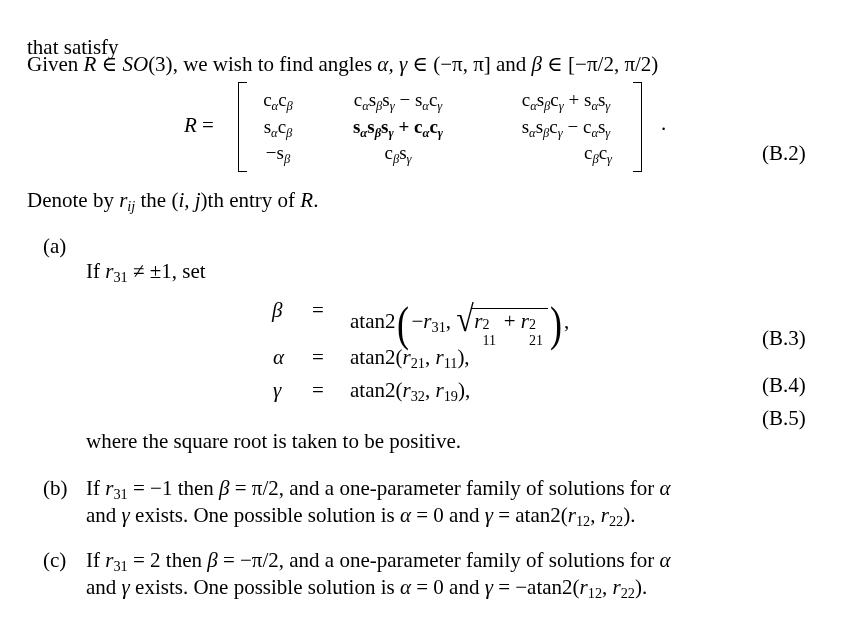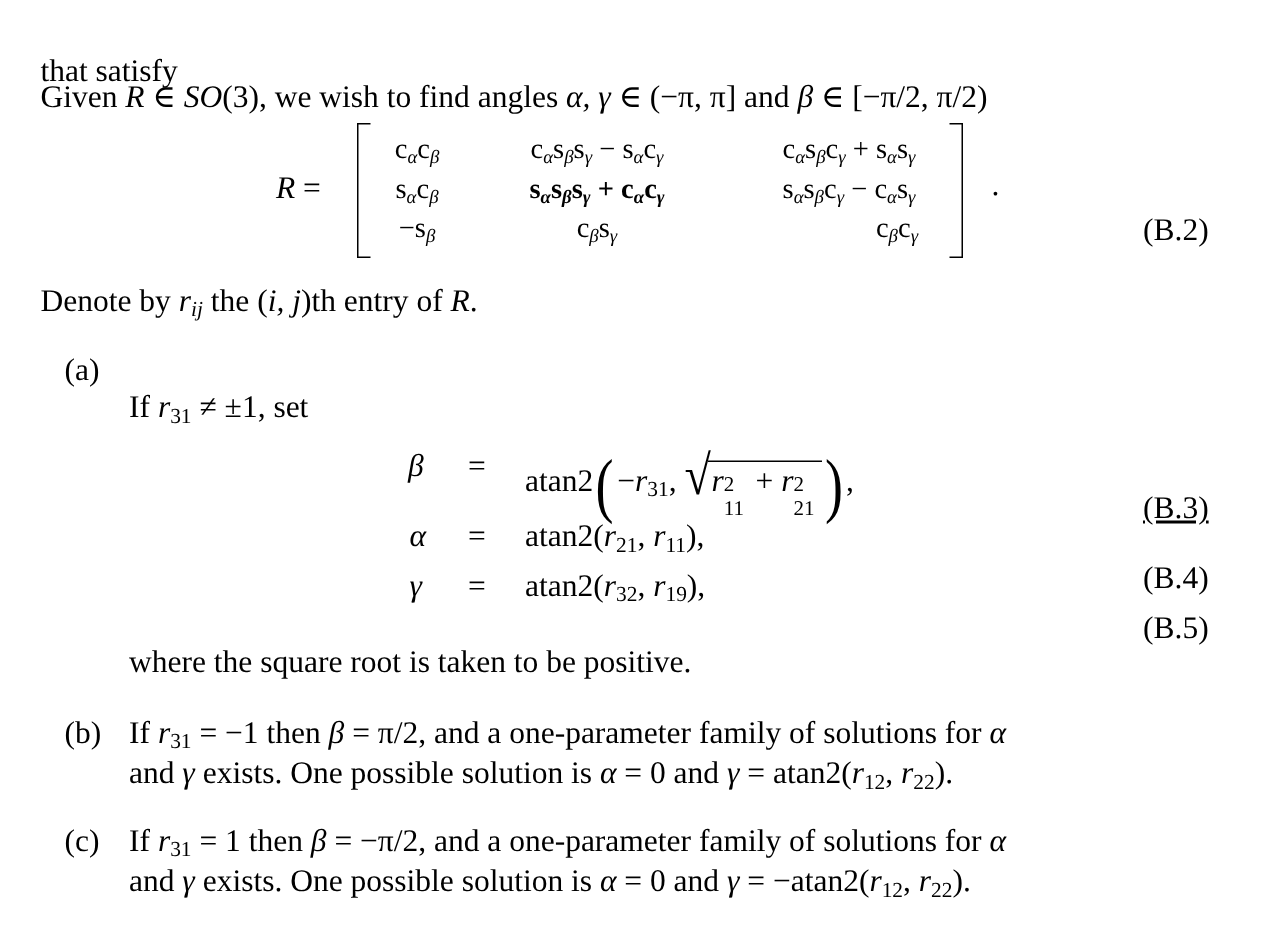--- a/index.html
+++ b/index.html
@@ -57,21 +57,21 @@
   <span>If </span><span class="m">r</span><sub>31</sub><span> ≠ ±1, set</span>
 </div>
 
 <div class="abs" style="left:272px; top:300px;">
   <span class="m">β</span>
 </div>
 <div class="abs" style="left:312px; top:300px;">=</div>
 <div class="abs" style="left:350px; top:300px;">
   <span>atan2</span><span class="bigparen">(</span><span>−</span><span class="m">r</span><sub>31</sub><span>, </span><span class="sqrt-wrap"><span class="sqrt-sign">√</span><span class="sqrt-body"><span class="m">r</span><span style="display:inline-block; position:relative; width:16px;"><span style="position:absolute; left:0; top:-10px; font-size:14px;">2</span><span style="position:absolute; left:0; top:6px; font-size:14px;">11</span></span><span> + </span><span class="m">r</span><span style="display:inline-block; position:relative; width:16px;"><span style="position:absolute; left:0; top:-10px; font-size:14px;">2</span><span style="position:absolute; left:0; top:6px; font-size:14px;">21</span></span></span></span><span class="bigparen">)</span><span>,</span>
 </div>
-<div class="eqno abs" style="left:762px; top:300px;text-decoration:underline;">(B.3)</div>
+<div class="eqno abs" style="left:762px; top:300px;">(B.3)</div>
 
 <div class="abs" style="left:273px; top:347px; font-style:italic;">α</div>
 <div class="abs" style="left:312px; top:347px;">=</div>
 <div class="abs" style="left:350px; top:347px;">
   <span>atan2(</span><span class="m">r</span><sub>21</sub><span>, </span><span class="m">r</span><sub>11</sub><span>),</span>
 </div>
 <div class="eqno abs" style="left:762px; top:347px;">(B.4)</div>
 
 <div class="abs" style="left:273px; top:380px; font-style:italic;">γ</div>
 <div class="abs" style="left:312px; top:380px;">=</div>
@@ -85,17 +85,17 @@
 <div class="abs" style="left:43px; top:478px;">(b)</div>
 <div class="abs" style="left:86px; top:478px;text-align:center;">
   <span>If </span><span class="m">r</span><sub>31</sub><span> = −1 then </span><span class="m">β</span><span> = π/2, and a one-parameter family of solutions for </span><span class="m">α</span>
 </div>
 <div class="abs" style="left:86px; top:505px;">
   <span>and </span><span class="m">γ</span><span> exists. One possible solution is </span><span class="m">α</span><span> = 0 and </span><span class="m">γ</span><span> = atan2(</span><span class="m">r</span><sub>12</sub><span>, </span><span class="m">r</span><sub>22</sub><span>).</span>
 </div>
 
 <div class="abs" style="left:43px; top:550px;">(c)</div>
 <div class="abs" style="left:86px; top:550px;">
-  <span>If </span><span class="m">r</span><sub>31</sub><span> = 1 then </span><span class="m">β</span><span> = −π/2, and a one-parameter family of solutions for </span><span class="m">α</span>
+  <span>If </span><span class="m">r</span><sub>31</sub><span> = 2 then </span><span class="m">β</span><span> = −π/2, and a one-parameter family of solutions for </span><span class="m">α</span>
 </div>
 <div class="abs" style="left:86px; top:577px;">
   <span>and </span><span class="m">γ</span><span> exists. One possible solution is </span><span class="m">α</span><span> = 0 and </span><span class="m">γ</span><span> = −atan2(</span><span class="m">r</span><sub>12</sub><span>, </span><span class="m">r</span><sub>22</sub><span>).</span>
 </div>
 
 </body></html>

